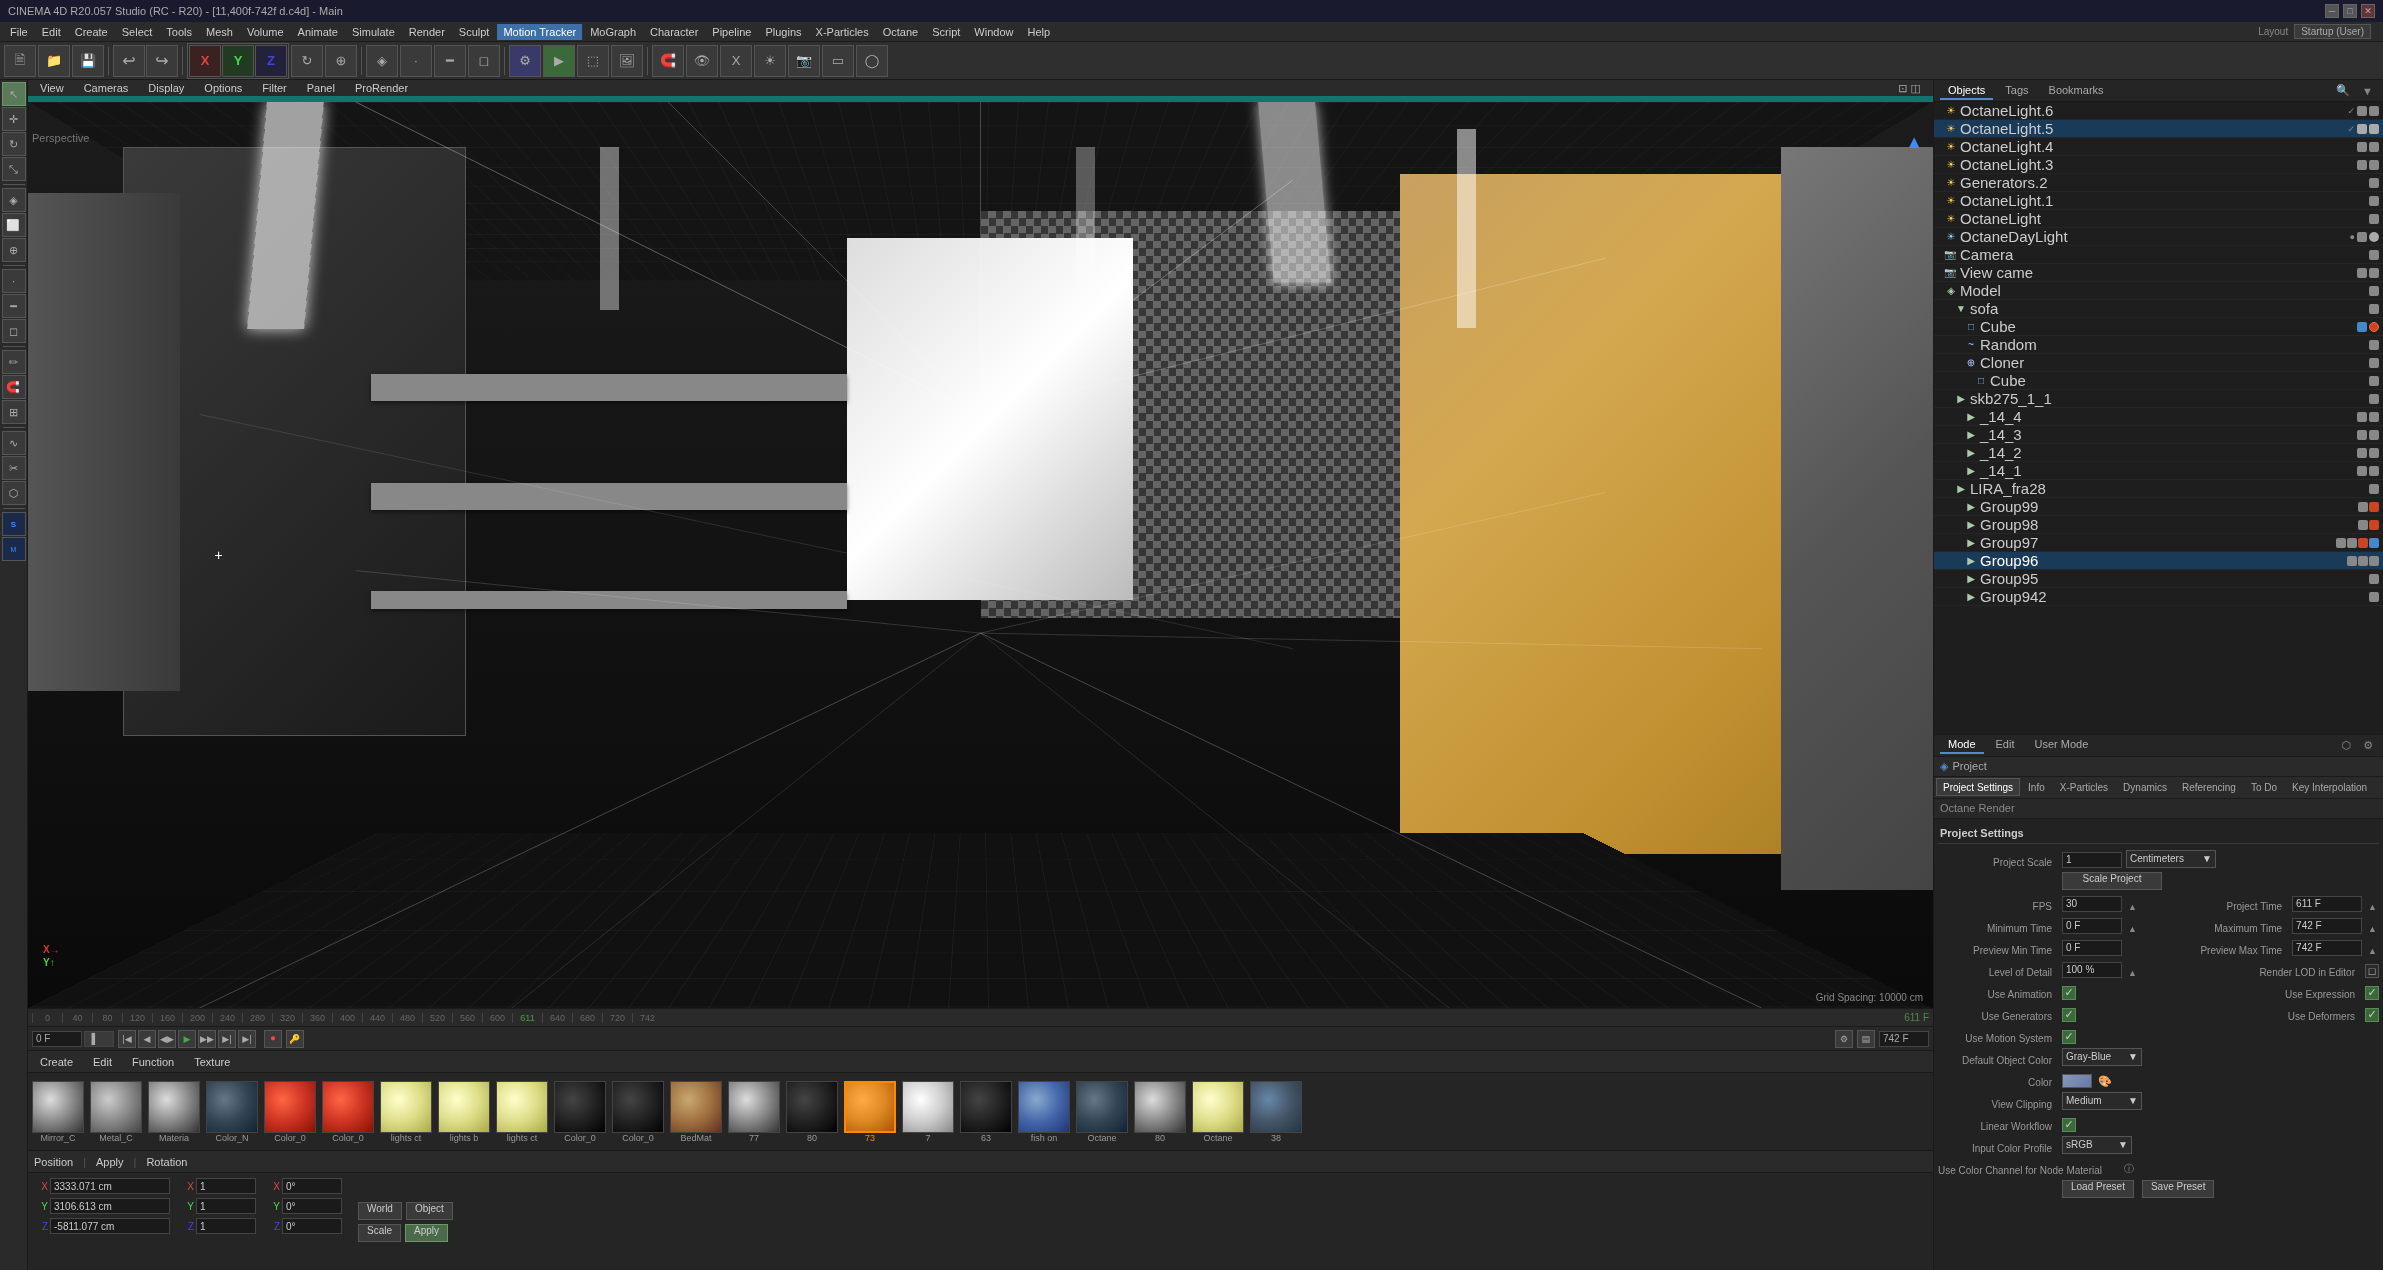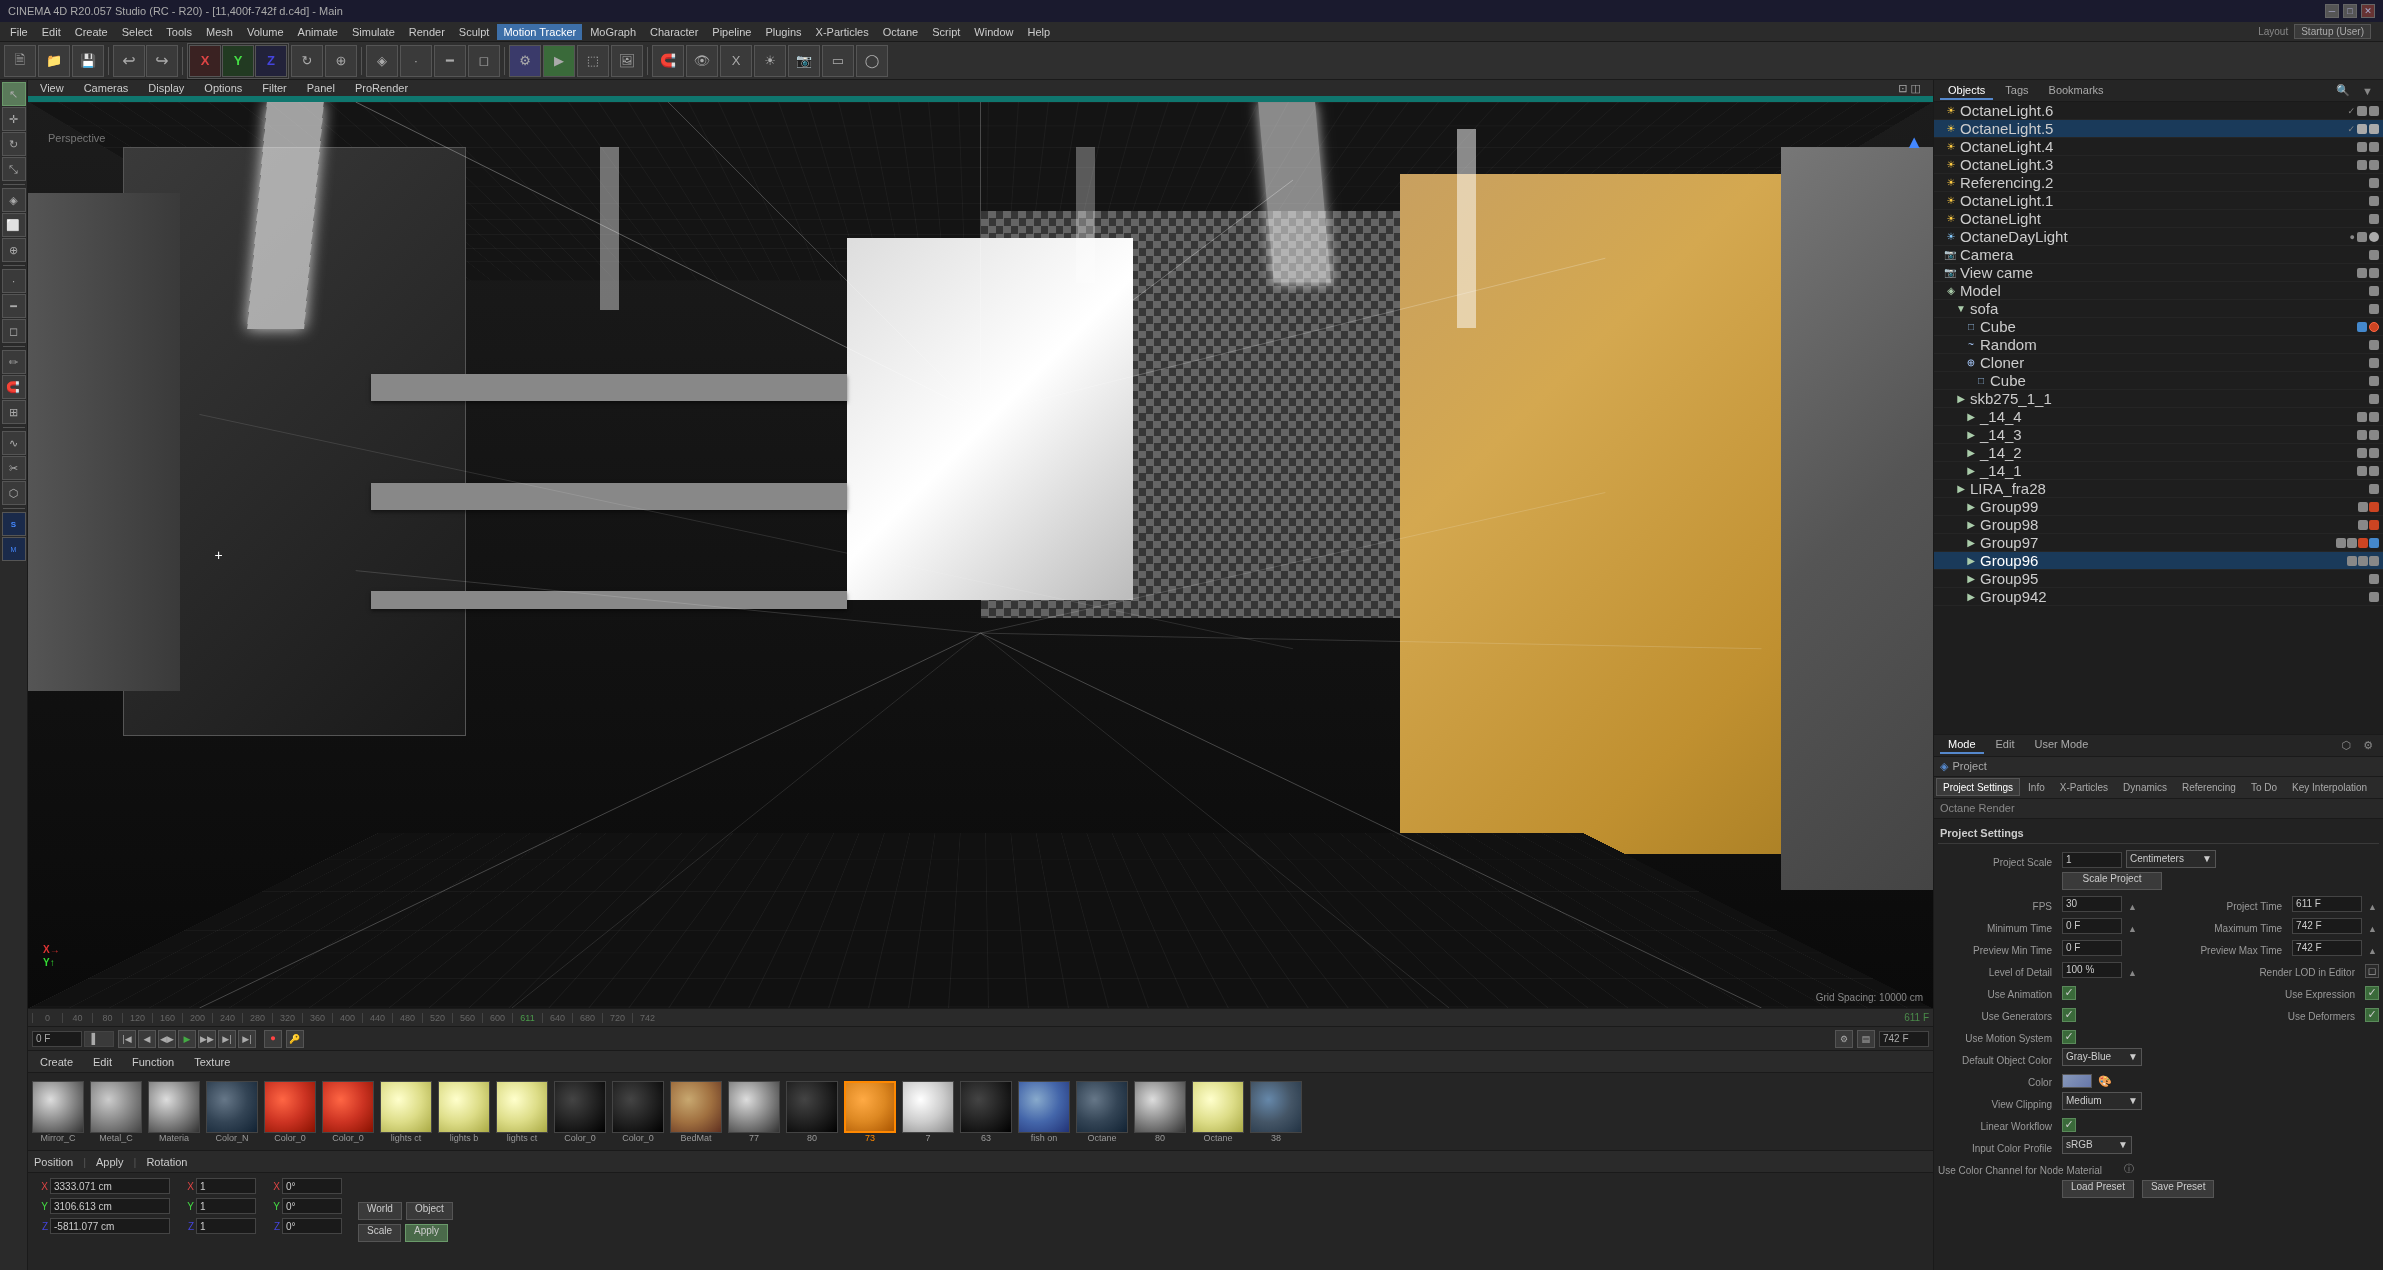--- a/index.html
+++ b/index.html
@@ -127,21 +127,21 @@
       border-bottom: 6px solid #0f766e;
     }
     #viewport-header span {
       cursor: pointer;
       padding: 1px 6px;
       font-size: 11px;
     }
     #viewport-label {
       position: absolute;
       top: 30px;
-      left: 20px;
+      left: 4px;
       color: #777;
       font-size: 11px;
     }
     #viewport-canvas {
       position: absolute;
       top: 22px; left: 0; right: 0; bottom: 0;
     }
 
     
     .scene-bg {
@@ -1078,21 +1078,21 @@
           <span class="obj-name">OctaneLight.3</span>
           <div class="obj-right-section">
             <div style="width:10px;height:10px;background:#888;border-radius:2px;"></div>
             <div style="width:10px;height:10px;background:#888;border-radius:2px;"></div>
           </div>
         </div>
 
         <div class="obj-item">
           <span class="obj-indent" style="width:4px"></span>
           <span class="obj-icon" style="color:#ffcc44;">☀</span>
-          <span class="obj-name">Referencing.2</span>
+          <span class="obj-name">Generators.2</span>
           <div class="obj-right-section">
             <div style="width:10px;height:10px;background:#888;border-radius:2px;"></div>
           </div>
         </div>
 
         <div class="obj-item">
           <span class="obj-indent" style="width:4px"></span>
           <span class="obj-icon" style="color:#ffcc44;">☀</span>
           <span class="obj-name">OctaneLight.1</span>
           <div class="obj-right-section">

